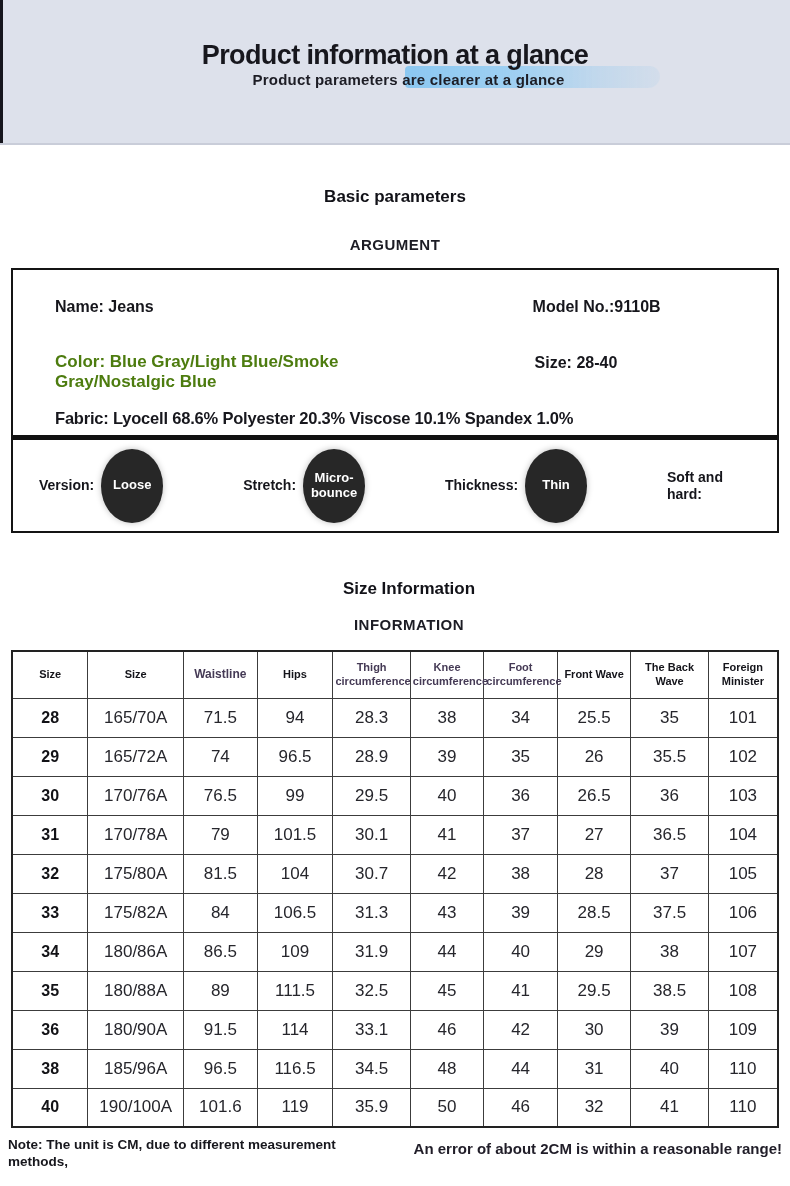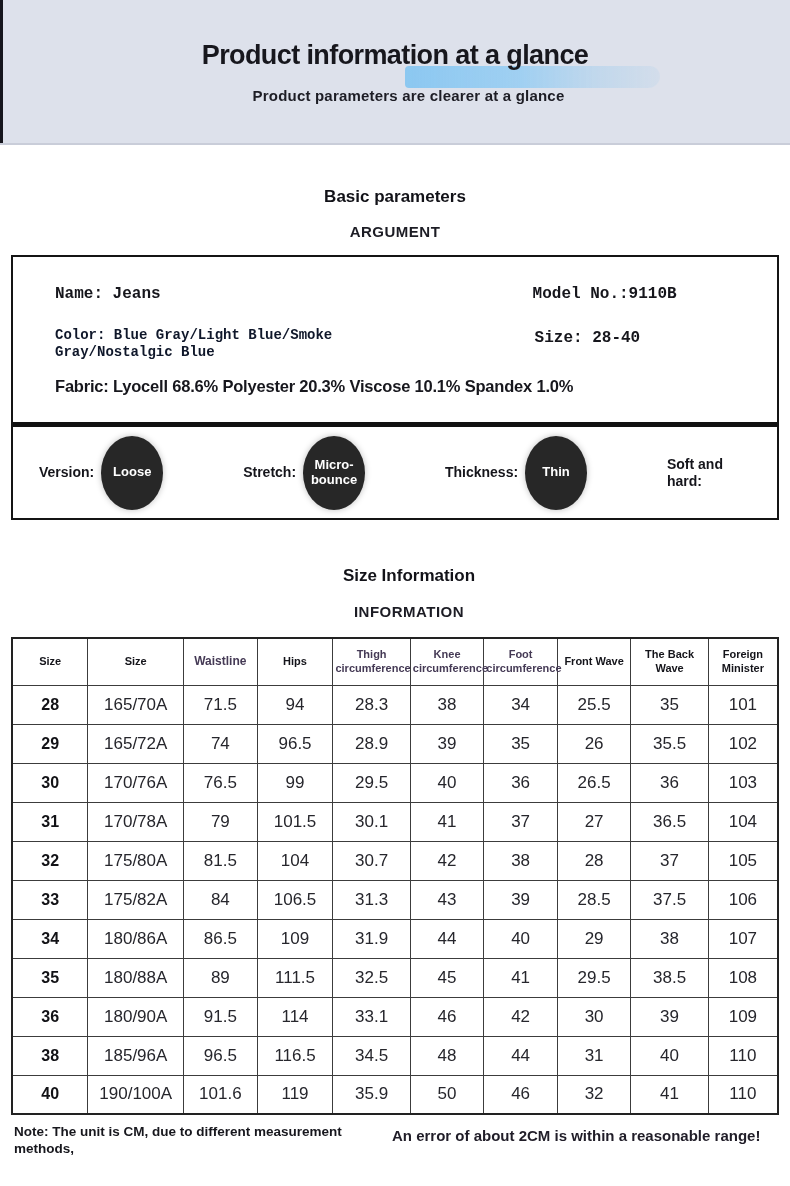--- a/index.html
+++ b/index.html
@@ -9,39 +9,39 @@
 
   
   .hero { position:relative; height:145px; background:#dde1eb; border-bottom:2px solid #c9cdd9; }
   .hero-edge { position:absolute; left:0; top:0; width:3px; height:100%; background:#15151d; }
   .hero-title { position:relative; z-index:2; text-align:center; padding-top:40px;
                 font-size:27px; font-weight:bold; letter-spacing:-0.6px; color:#17171d; }
   .hero-highlight { position:absolute; z-index:1; left:405px; top:66px; width:255px; height:22px;
                     border-radius:4px 10px 12px 4px;
                     background:linear-gradient(90deg, rgba(135,198,241,0.95) 0%, rgba(144,203,243,0.8) 45%, rgba(160,205,238,0.45) 75%, rgba(175,210,238,0.2) 100%);
                     filter:blur(0.6px); }
-  .hero-subtitle { position:relative; z-index:2; text-align:center; margin-top:16px;
+  .hero-subtitle { position:relative; z-index:2; text-align:center; 
                    font-size:15px; font-weight:bold; letter-spacing:0.2px; color:#1d1d25;padding-left:27px; }
 
   
   .section-head { text-align:center; }
   .section-head .big { font-size:17px; font-weight:bold; color:#121218; }
   .section-head .small { font-size:15px; font-weight:bold; color:#1c1c24; letter-spacing:0.5px; }
   .basic-head { margin-top:42px; }
-  .basic-head .small { margin-top:16px; }
+  .basic-head .small { margin-top:29px; }
   .size-head { margin-top:46px;padding-left:28px; }
   .size-head .small { margin-top:17px; }
 
   
   .params-box { margin:15px 11px 0; border:2px solid #141414; }
   .params-top { padding:28px 42px 0; height:165px; }
-  .params-grid { display:grid; grid-template-columns:62% 38%; row-gap:0;font-family:Liberation Mono, monospace; }
+  .params-grid { display:grid; grid-template-columns:62% 38%; row-gap:12px; }
   .p-name  { font-size:16px; font-weight:bold; }
   .p-model { font-size:16px; font-weight:bold; padding-left:56px; }
-  .p-color { margin-top:24px; font-size:14px; font-weight:bold; color:#0f172a; max-width:345px; line-height:1.2; }
+  .p-color { margin-top:24px; font-size:17px; font-weight:bold; color:#4d7c0f; max-width:345px; line-height:1.2; }
   .p-size  { margin-top:26px; font-size:16px; font-weight:bold; padding-left:58px; }
   .p-fabric{ margin-top:16px; font-size:16.5px; font-weight:bold; letter-spacing:-0.2px; color:#17171d; }
 
   .specs-row { display:flex; align-items:center; justify-content:space-between;
                border-top:5px solid #111; padding:0 26px; height:96px; }
   .spec-item { display:flex; align-items:center; gap:7px; }
   .spec-label { font-size:14px; font-weight:bold; max-width:84px; line-height:1.15; color:#15151b; }
   .spec-ellipse { flex:0 0 auto; width:62px; height:74px; border-radius:50%; background:#272727;
                   color:#fff; display:flex; align-items:center; justify-content:center;
                   text-align:center; font-size:13px; font-weight:bold; line-height:1.1; padding:3px;
@@ -54,23 +54,23 @@
   .size-table th { height:47px; font-size:11px; font-weight:bold; line-height:1.25; color:#14141a; padding:0 2px; }
   .size-table thead th:nth-child(3),
   .size-table thead th:nth-child(5),
   .size-table thead th:nth-child(6),
   .size-table thead th:nth-child(7) { color:#453a55; }
   .size-table thead th:nth-child(3) { font-size:12px; }
   .size-table td { height:39px; font-size:17px; color:#26262c; font-weight:normal; }
   .size-table td:first-child { font-weight:bold; font-size:16px; color:#121216; }
 
   
-  .notes { display:flex; margin:9px 14px 0; }
+  .notes { display:flex; margin:9px 8px 0; }
   .note-left  { width:360px; font-size:13.5px; font-weight:bold; line-height:1.25; color:#17171d; }
-  .note-right { flex:1; padding-left:18px; margin-top:3px; font-size:15px; font-weight:bold; color:#201d28; }
+  .note-right { flex:1; padding-left:18px; margin-top:3px; font-size:15px; font-weight:bold; color:#201d28;text-align:right; }
 </style>
 </head>
 <body>
 
 <div class="page">
 
   <div class="hero">
     <div class="hero-edge"></div>
     <div class="hero-highlight"></div>
     <div class="hero-title">Product information at a glance</div>

